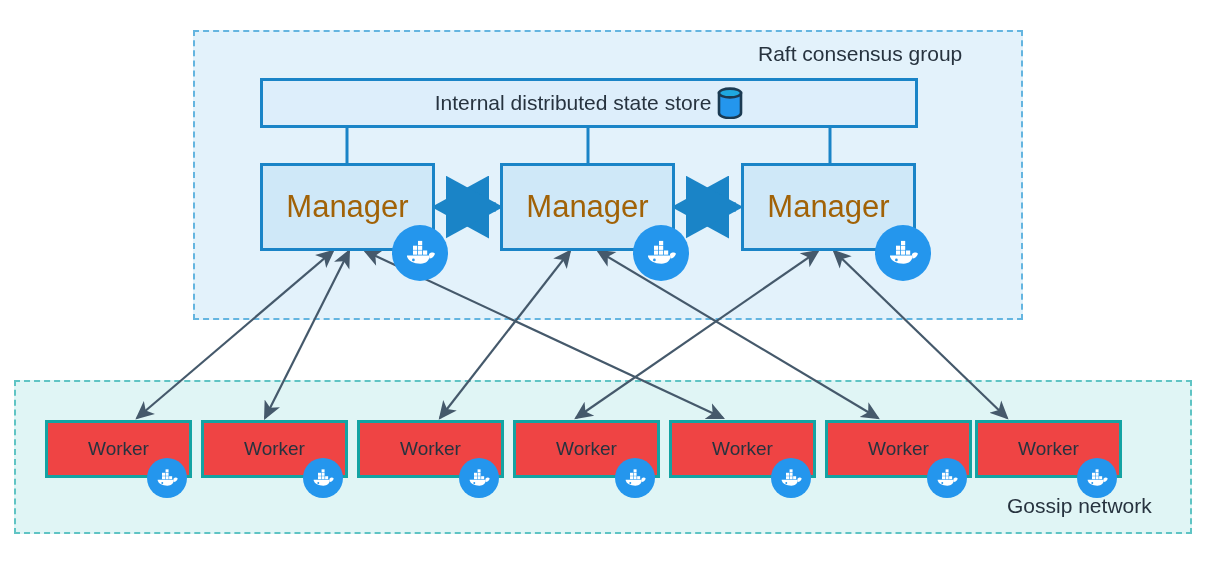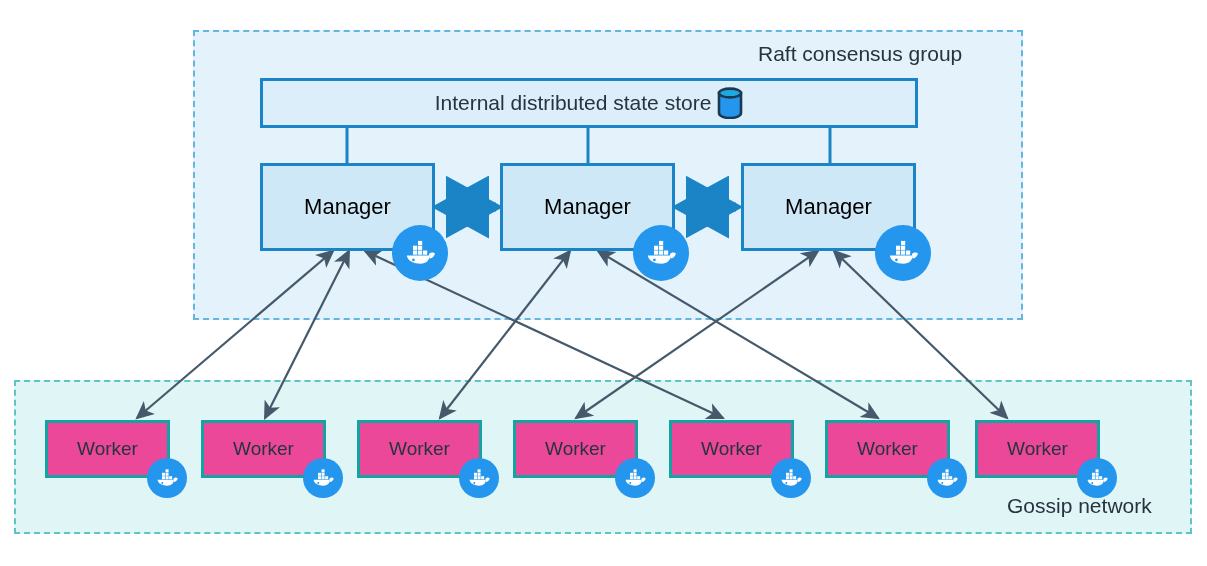--- a/index.html
+++ b/index.html
@@ -89,29 +89,29 @@
     white-space: nowrap;
   }
   .manager-box {
     top: 163px;
     width: 175px;
     height: 88px;
     background: #cfe8f8;
     border: 3px solid #1a84c7;
   }
   .manager-label {
-    font-size: 22px;
-    color: #000000;
+    font-size: 31px;
+    color: #a16207;
     text-align: right;
   }
   .worker-box {
     top: 420px;
-    width: 125px;
+    width: 147px;
     height: 58px;
-    background: #ec4899;
+    background: #ef4444;
     border: 3px solid #14a3a3;
   }
   .worker-label {
     font-size: 19px;
     color: #27333f;
   }
 
   
   .whale {
     position: absolute;

